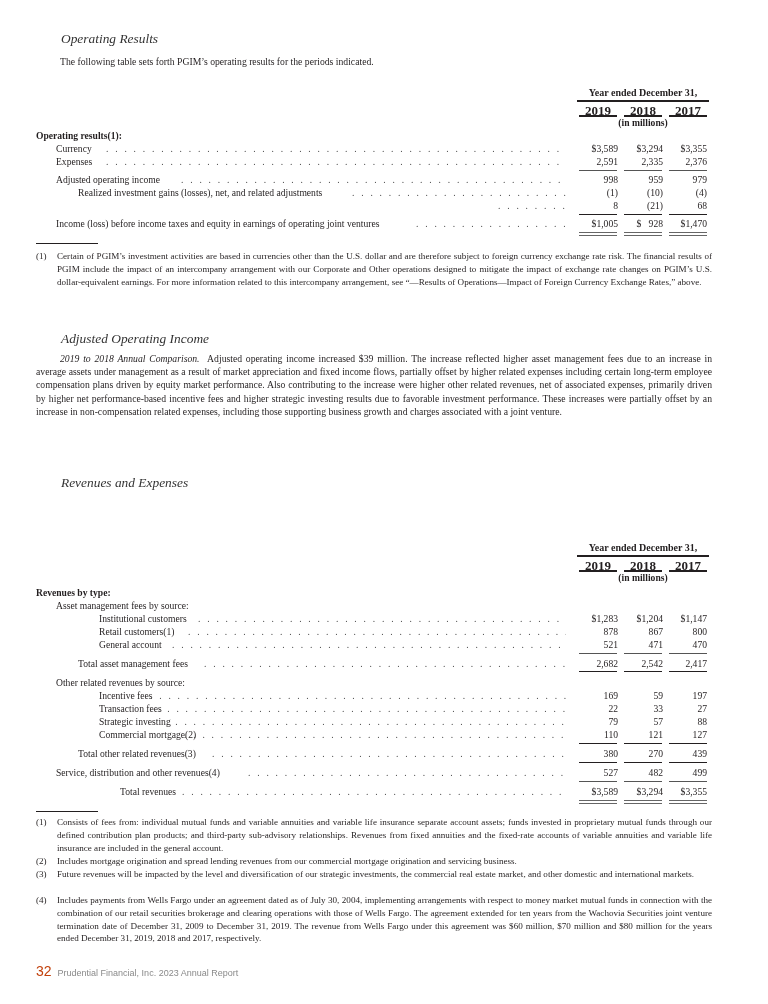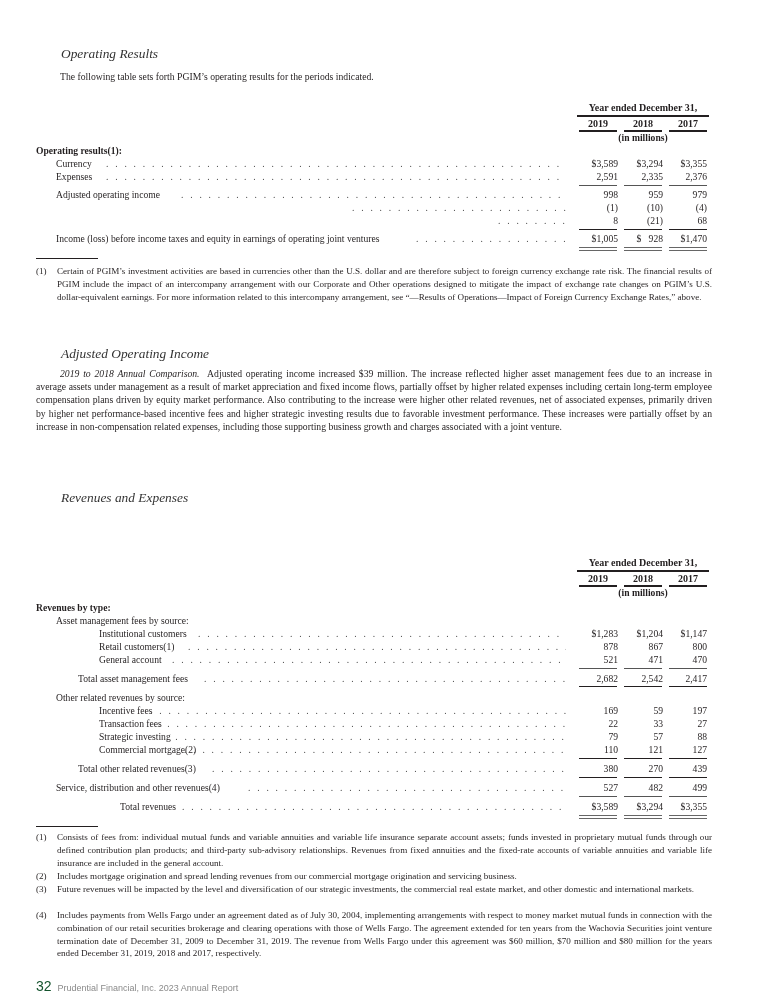--- a/index.html
+++ b/index.html
@@ -1,30 +1,30 @@
 <!DOCTYPE html>
 <html><head>
 <meta charset="utf-8">
 <style>
   * { box-sizing: border-box; margin: 0; padding: 0; }
   html, body { width: 768px; height: 1004px; background: #ffffff; overflow: hidden; }
   body { font-family: "Liberation Serif", "DejaVu Serif", serif; color: #231f20; font-size: 9.6px; line-height: 1.35; position: relative; }
 
-  .page { position: absolute; left: 0; top: 15px; width: 768px; height: 750px; }
+  .page { position: absolute; left: 0; top: 0; width: 768px; height: 750px; }
 
   .heading { position: absolute; left: 61px; font-style: italic; font-size: 13.4px; color: #333; }
   .para { position: absolute; left: 36px; width: 676px; text-align: justify; font-size: 9.7px; line-height: 13.2px; }
   .para .indent { display: inline-block; width: 24px; }
   .para em { font-style: italic; }
 
   
   .tbl { position: absolute; left: 36px; width: 676px; }
   .colhead { position: absolute; font-weight: bold; font-size: 10px; text-align: center; }
   .hdr-line { position: absolute; height: 1.6px; background: #231f20; }
-  .year { position: absolute; font-weight: bold; font-size: 10px; text-align: center; width: 30px; }
+  .year { position: absolute; font-weight: bold; font-size: 13px; text-align: center; width: 30px; }
   .inmil { position: absolute; font-weight: bold; font-size: 9.6px; text-align: center; width: 120px; }
 
   .row { position: absolute; left: 0; width: 676px; height: 13px; font-size: 9.6px; }
   .dots { position: absolute; top: 0; height: 13px; overflow: hidden; white-space: nowrap; letter-spacing: 2.2px; color: #444; }
   .val { position: absolute; top: 0; width: 44px; text-align: right; white-space: nowrap; }
   .v1 { left: 538px; }
   .v2 { left: 583px; }
   .v3 { left: 627px; }
   .section-lbl { position: absolute; left: 0; font-weight: bold; font-size: 9.6px; }
   .plain-lbl { position: absolute; font-size: 9.6px; }
@@ -36,21 +36,21 @@
   .u2 { left: 588px; width: 38px; }
   .u3 { left: 633px; width: 38px; }
 
   .rule-short { position: absolute; left: 36px; width: 62px; height: 1px; background: #231f20; }
 
   .fn { position: absolute; left: 36px; width: 676px; font-size: 9.1px; line-height: 12.8px; text-align: justify; }
   .fn .num { position: absolute; left: 0; top: 0; }
   .fn .body { margin-left: 21px; display: block; }
 
   .footer { position: absolute; left: 36px; top: 962px; white-space: nowrap; }
-  .footer .pg { font-family: "Liberation Sans", "DejaVu Sans", sans-serif; font-size: 14px; color: #14532d; }
+  .footer .pg { font-family: "Liberation Sans", "DejaVu Sans", sans-serif; font-size: 14px; color: #c2410c; }
   .footer .title { font-family: "Liberation Sans", "DejaVu Sans", sans-serif; font-size: 9px; color: #8a8a8a; margin-left: 6px; }
 </style>
 </head>
 <body>
 
 <div class="page">
 
   <div class="heading" style="top:30px;">Operating Results</div>
   <div class="para" style="top:55px;"><span class="indent"></span><span>The following table sets forth PGIM’s operating results for the periods indicated.</span></div>
 
@@ -86,20 +86,21 @@
     <div class="uline u3" style="top:84px;"></div>
 
     <div class="row" style="top:88px;">
       <span class="plain-lbl" style="left:20px;">Adjusted operating income</span>
       <span class="dots" style="left:145px; width:385px;">. . . . . . . . . . . . . . . . . . . . . . . . . . . . . . . . . . . . . . . . . . . . . . . . . . . . . . . . . . . . . . . . . . . . . . . . . . . . . . . . . . . . . . . . . . . .</span>
       <span class="val v1">998</span>
       <span class="val v2">959</span>
       <span class="val v3">979</span>
     </div>
     <div class="row" style="top:101px;">
+      <span class="plain-lbl" style="left:42px;">Realized investment gains (losses), net, and related adjustments</span>
       <span class="dots" style="left:316px; width:214px;">. . . . . . . . . . . . . . . . . . . . . . . . . . . . . . . . . . . . . . . . . . . .</span>
       <span class="val v1" style="padding-right:0;">(1)</span>
       <span class="val v2">(10)</span>
       <span class="val v3">(4)</span>
     </div>
     <div class="row" style="top:114px;">
       <span class="dots" style="left:462px; width:68px;">. . . . . . . . . . . . . .</span>
       <span class="val v1">8</span>
       <span class="val v2">(21)</span>
       <span class="val v3">68</span>

